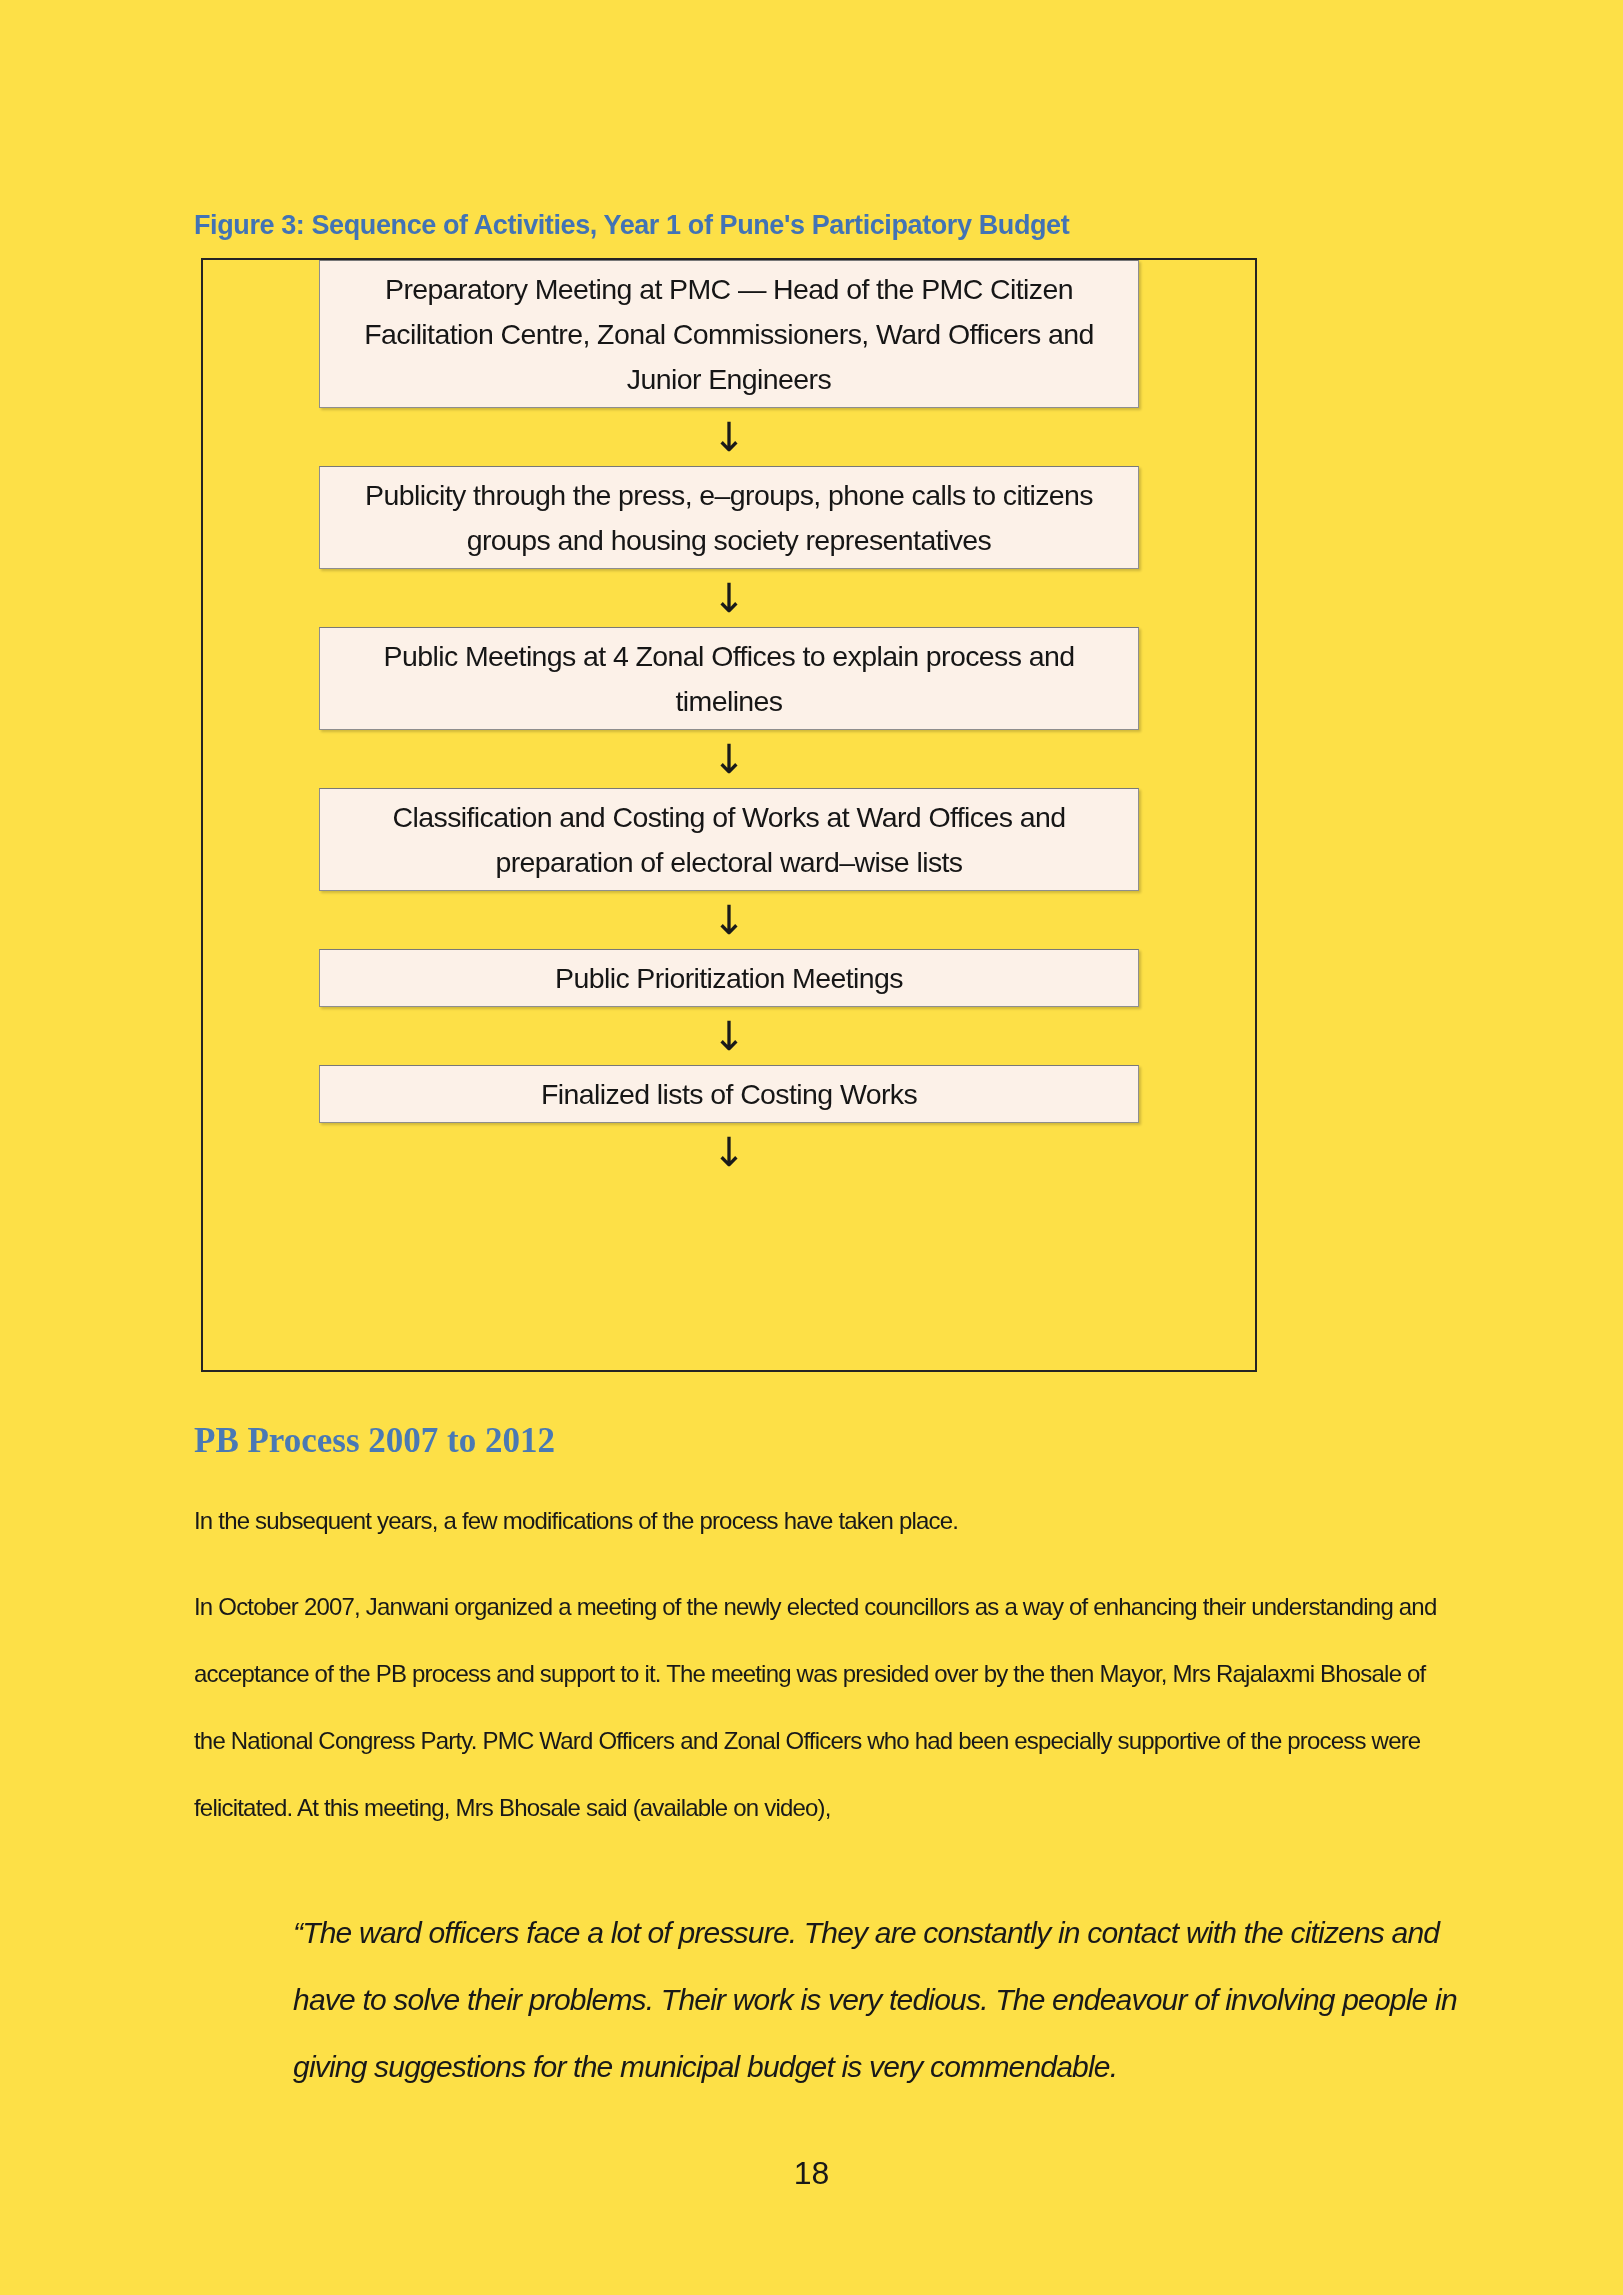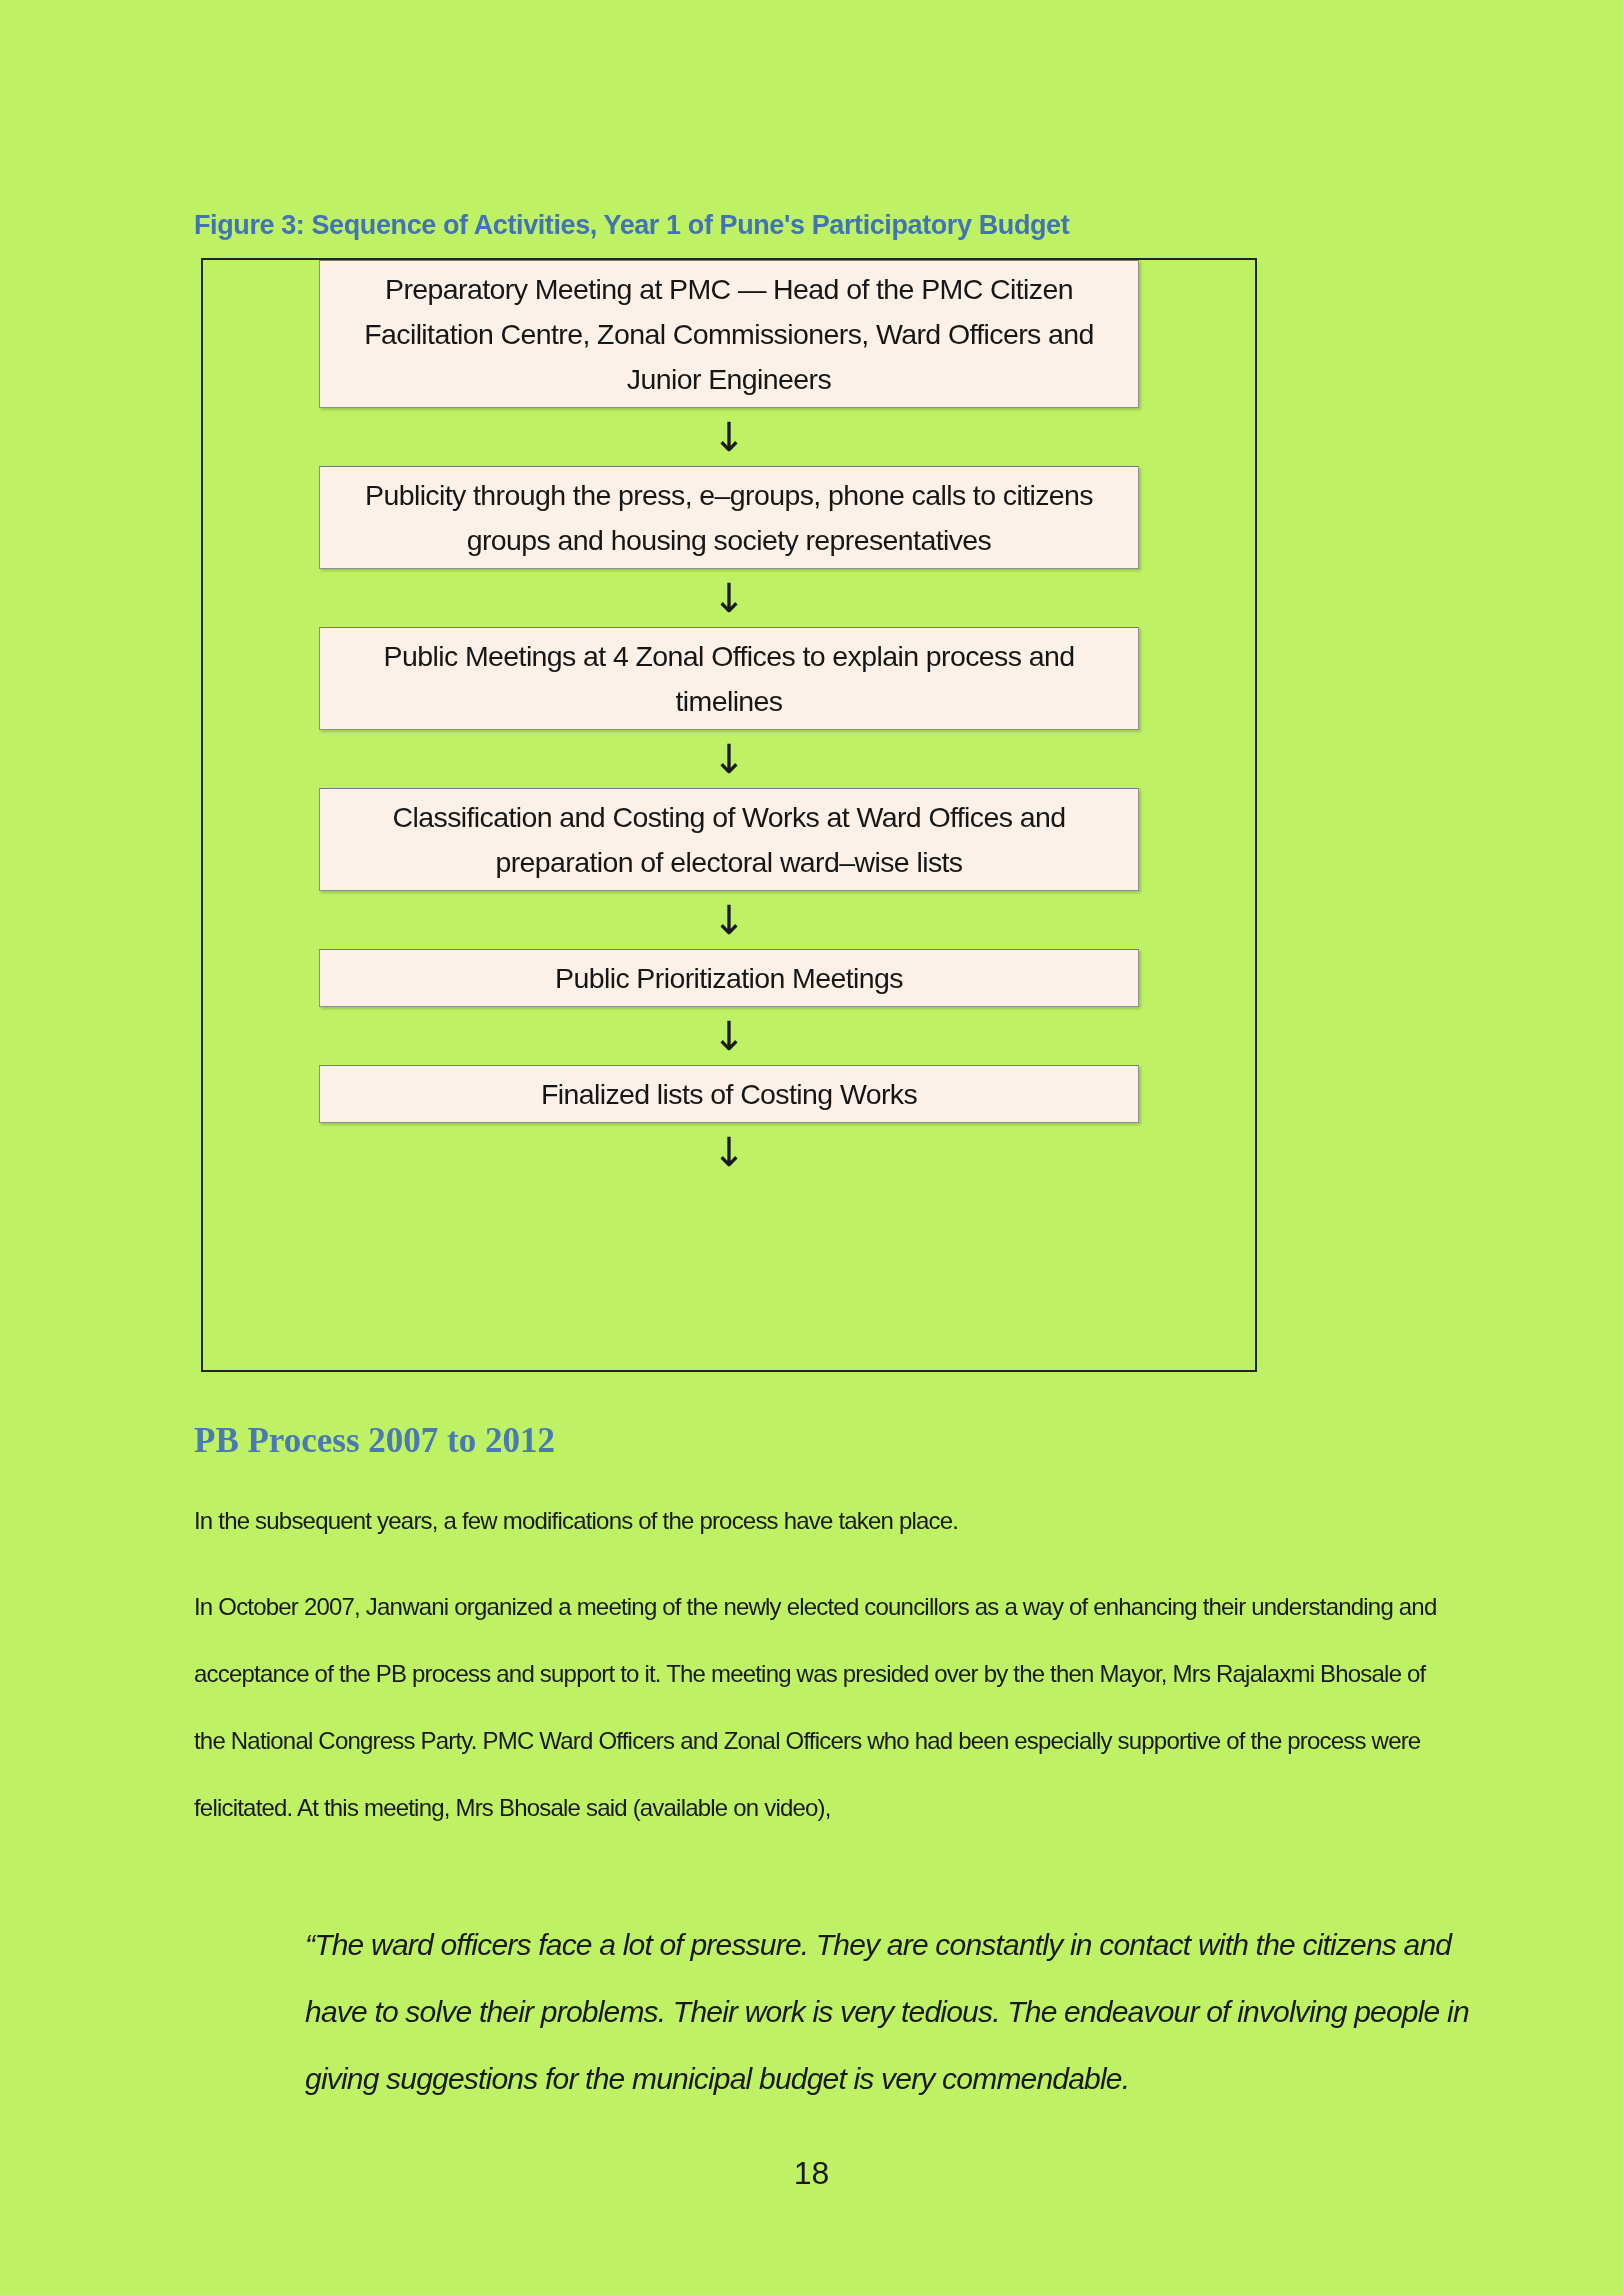--- a/index.html
+++ b/index.html
@@ -1,19 +1,19 @@
 <!DOCTYPE html>
 <html style="font-size:12.7px"><head>
 <meta charset="utf-8">
 <style>
   html,body{margin:0;padding:0;background:#ffffff;}
   .page{
     position:relative;
     width:1623px;height:2295px;
-    background:#bef264;
+    background:#fde047;
     font-family:"Liberation Sans",sans-serif;
     color:#191919;
     overflow:hidden;
   }
   .fig-title{
     position:absolute;left:194px;top:208px;
     font-size:27px;font-weight:bold;line-height:35px;
     color:#4273b5;letter-spacing:-0.4px;
     margin:0;
   }
@@ -48,21 +48,21 @@
   .body-para{
     position:absolute;left:194px;width:1264px;
     font-size:24px;line-height:67px;letter-spacing:-0.8px;
     margin:0;color:#191919;
   }
   .para1{top:1487px;}
   .para2{top:1573px;}
   .block-quote{
     position:absolute;left:293px;top:1899px;width:1165px;
     font-size:30px;line-height:67px;letter-spacing:-0.8px;
-    font-style:italic;margin:12px;color:#191919;
+    font-style:italic;margin:0;color:#191919;
   }
   .page-number{
     position:absolute;left:0;top:2153px;width:100%;
     text-align:center;font-size:32px;line-height:40px;color:#191919;
   }
 </style>
 </head>
 <body>
 
 <div class="page">

